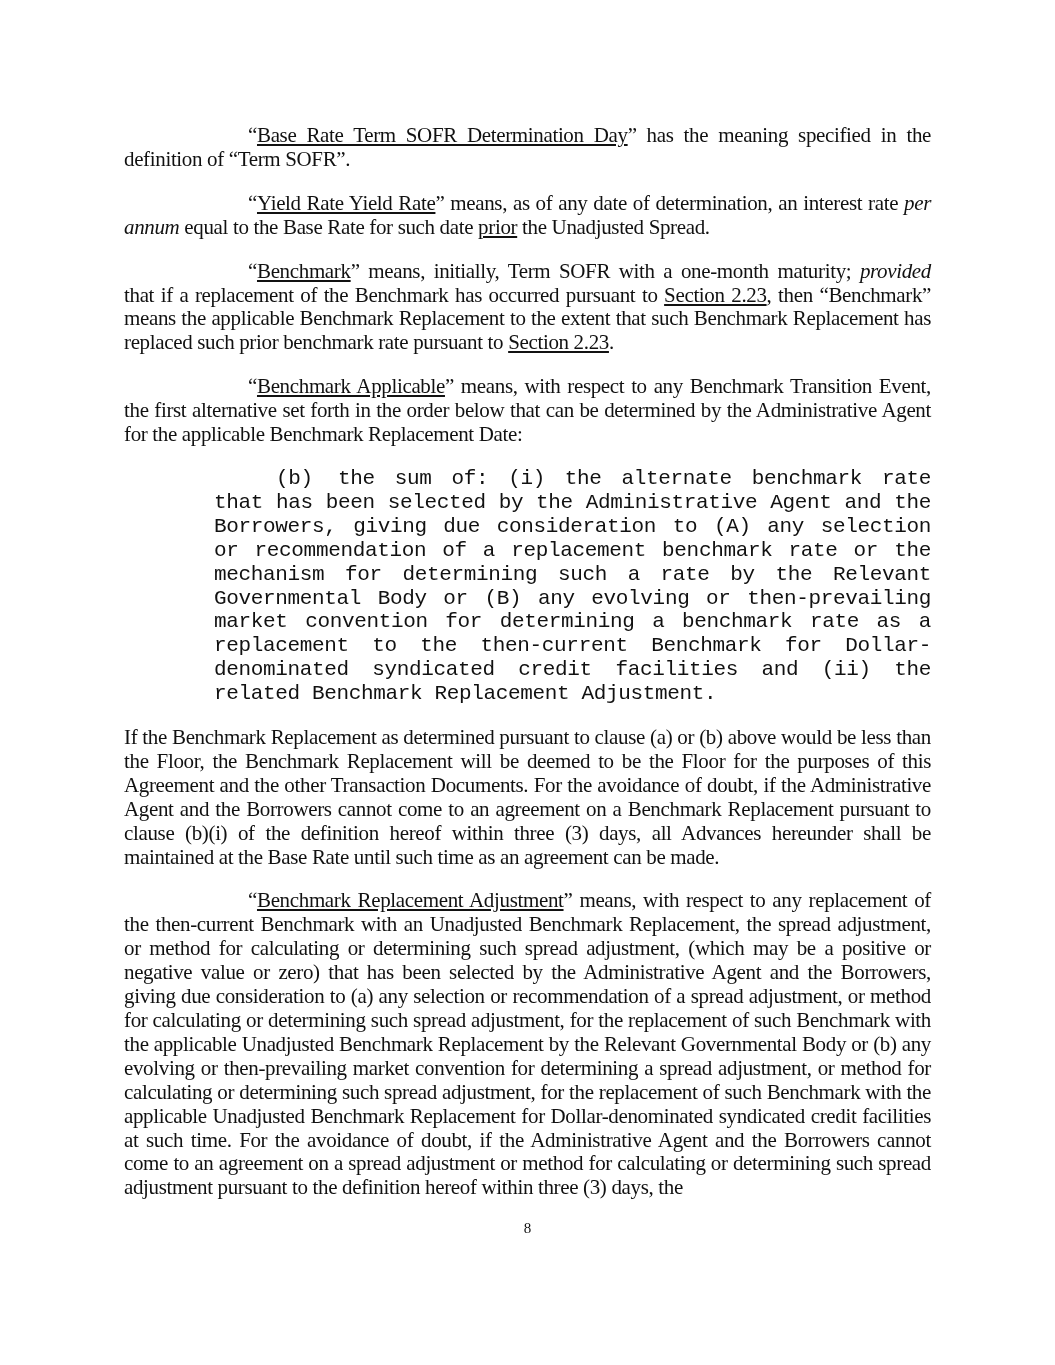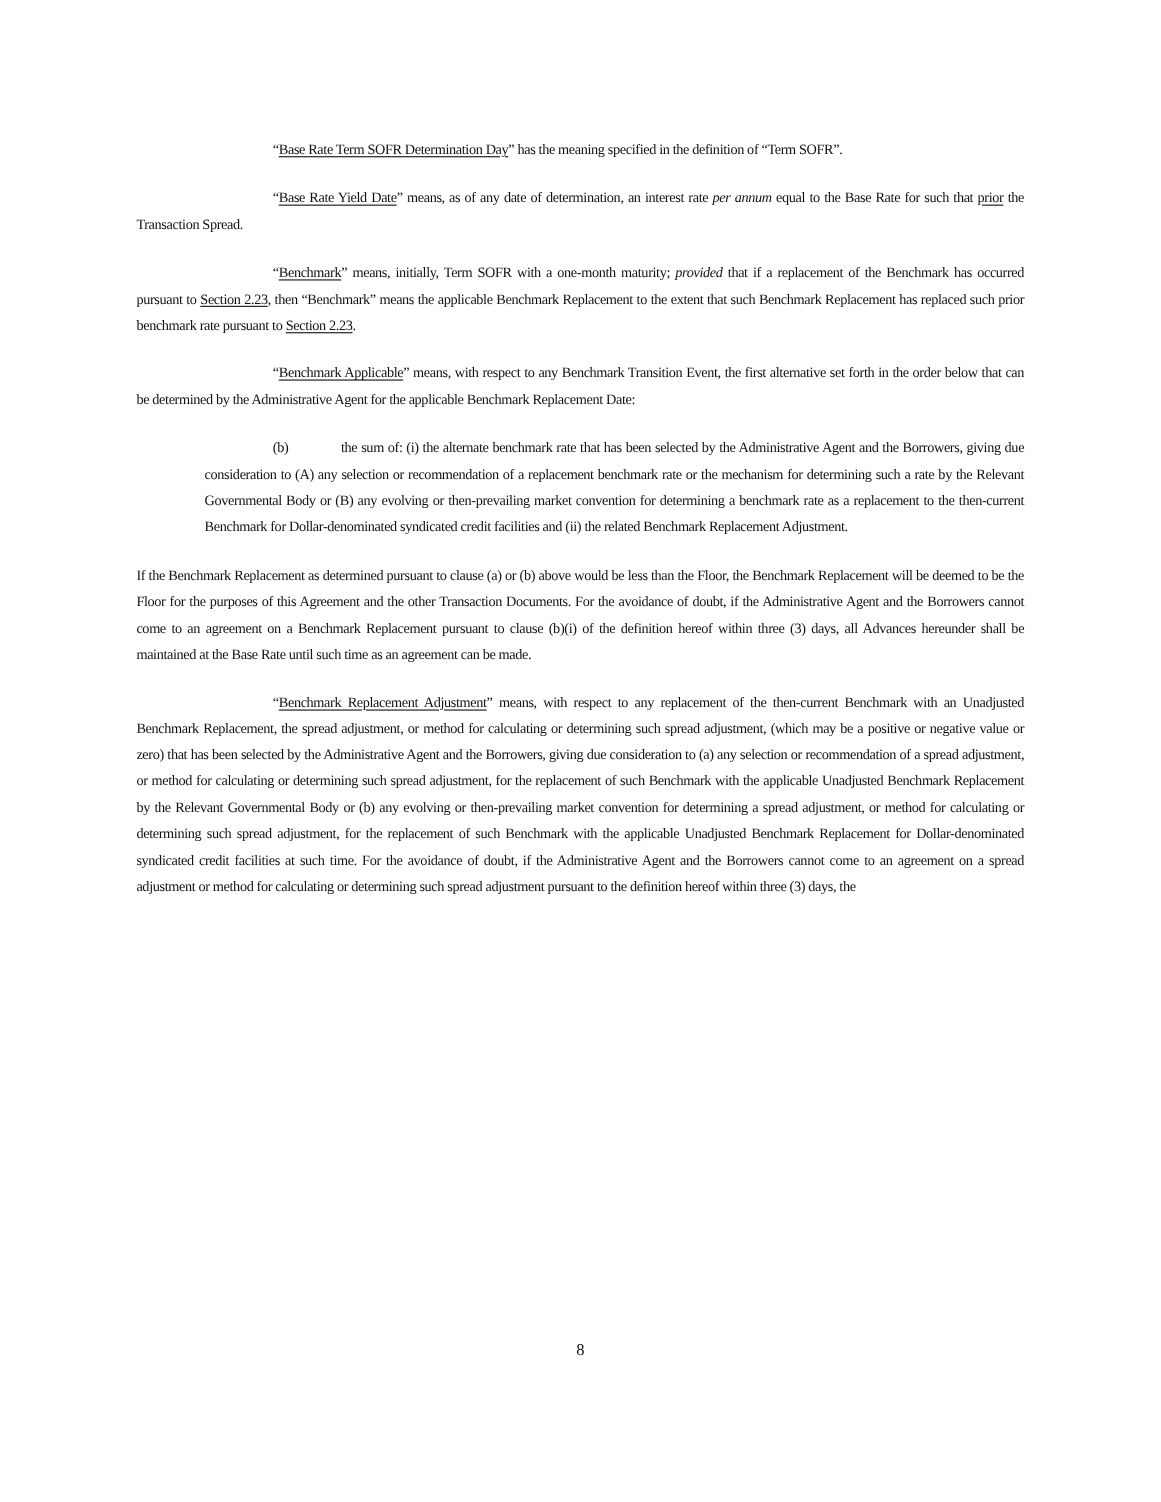--- a/index.html
+++ b/index.html
@@ -3,44 +3,44 @@
   <meta charset="utf-8">
   <style>
     html, body { margin: 0; padding: 0; background: #ffffff; }
     body {
       width: 1055px; height: 1365px; position: relative; overflow: hidden;
       font-family: "Liberation Serif", "DejaVu Serif", serif;
       color: #111111;
     }
     .page {
       position: absolute; left: 124px; top: 124px; width: 807px;
-      font-size: 13px; line-height: 23.9px;
+      font-size: 21px; line-height: 23.9px;
       letter-spacing: -0.35px;
     }
     p { margin: 0 0 20px 0; text-align: justify; }
     .indent { text-indent: 124px; }
     .u { text-decoration: underline; text-underline-offset: 2px; }
     .i { font-style: italic; }
     .clause-label { display: inline-block; width: 62px; text-indent: 0; }
     .clause-a { padding-left: 62px; margin-bottom: 20px; }
     .clause-a .clause-label { margin-left: 0; }
-    .clause-b { margin-left: 62px; text-indent: 62px; text-align: justify; margin-bottom: 20px; }
+    .clause-b { margin-left: 90px; text-indent: 62px; text-align: justify; margin-bottom: 20px; font-family: Liberation Mono, monospace; }
     .page-number {
       position: absolute; left: 0; width: 1055px; top: 1220px;
       text-align: center; font-size: 15px;
     }
   </style>
 </head>
 <body>
 
 <div class="page">
 
   <p class="indent"><span>“</span><span class="u">Base Rate Term SOFR Determination Day</span><span>” has the meaning specified in the definition of “Term SOFR”.</span></p>
 
-  <p class="indent"><span>“</span><span class="u">Base Rate Yield Date</span><span>” means, as of any date of determination, an interest rate </span><span class="i">per annum</span><span> equal to the Base Rate for such that </span><span class="u">prior</span><span> the Transaction Spread.</span></p>
+  <p class="indent"><span>“</span><span class="u">Yield Rate Yield Rate</span><span>” means, as of any date of determination, an interest rate </span><span class="i">per annum</span><span> equal to the Base Rate for such date </span><span class="u">prior</span><span> the Unadjusted Spread.</span></p>
 
   <p class="indent"><span>“</span><span class="u">Benchmark</span><span>” means, initially, Term SOFR with a one-month maturity; </span><span class="i">provided</span><span> that if a replacement of the Benchmark has occurred pursuant to </span><span class="u">Section 2.23</span><span>, then “Benchmark” means the applicable Benchmark Replacement to the extent that such Benchmark Replacement has replaced such prior benchmark rate pursuant to </span><span class="u">Section 2.23</span><span>.</span></p>
 
   <p class="indent"><span>“</span><span class="u">Benchmark Applicable</span><span>” means, with respect to any Benchmark Transition Event, the first alternative set forth in the order below that can be determined by the Administrative Agent for the applicable Benchmark Replacement Date:</span></p>
 
 
   <p class="clause-b"><span class="clause-label">(b)</span><span>the sum of: (i) the alternate benchmark rate that has been selected by the Administrative Agent and the Borrowers, giving due consideration to (A) any selection or recommendation of a replacement benchmark rate or the mechanism for determining such a rate by the Relevant Governmental Body or (B) any evolving or then-prevailing market convention for determining a benchmark rate as a replacement to the then-current Benchmark for Dollar-denominated syndicated credit facilities and (ii) the related Benchmark Replacement Adjustment.</span></p>
 
   <p><span>If the Benchmark Replacement as determined pursuant to clause (a) or (b) above would be less than the Floor, the Benchmark Replacement will be deemed to be the Floor for the purposes of this Agreement and the other Transaction Documents. For the avoidance of doubt, if the Administrative Agent and the Borrowers cannot come to an agreement on a Benchmark Replacement pursuant to clause (b)(i) of the definition hereof within three (3) days, all Advances hereunder shall be maintained at the Base Rate until such time as an agreement can be made.</span></p>
 

